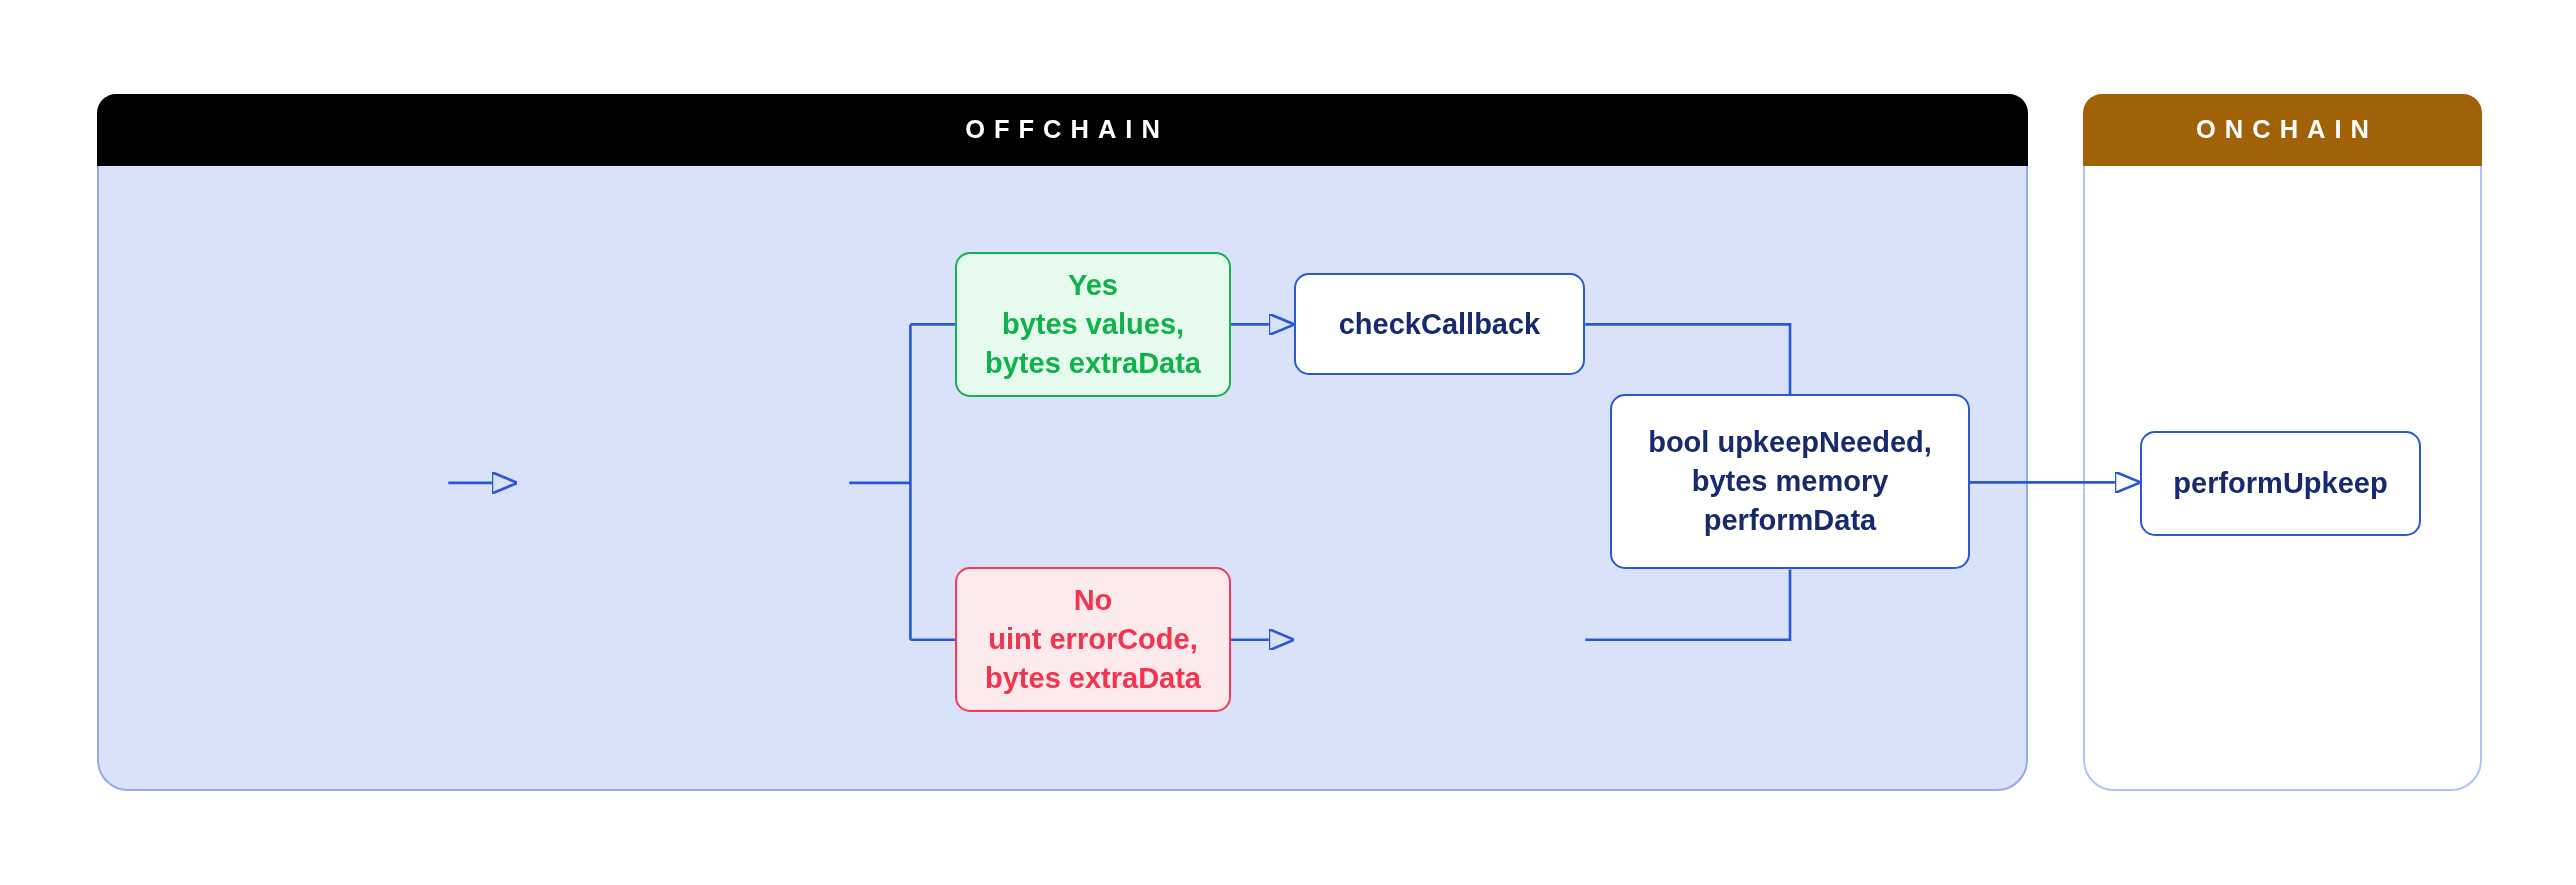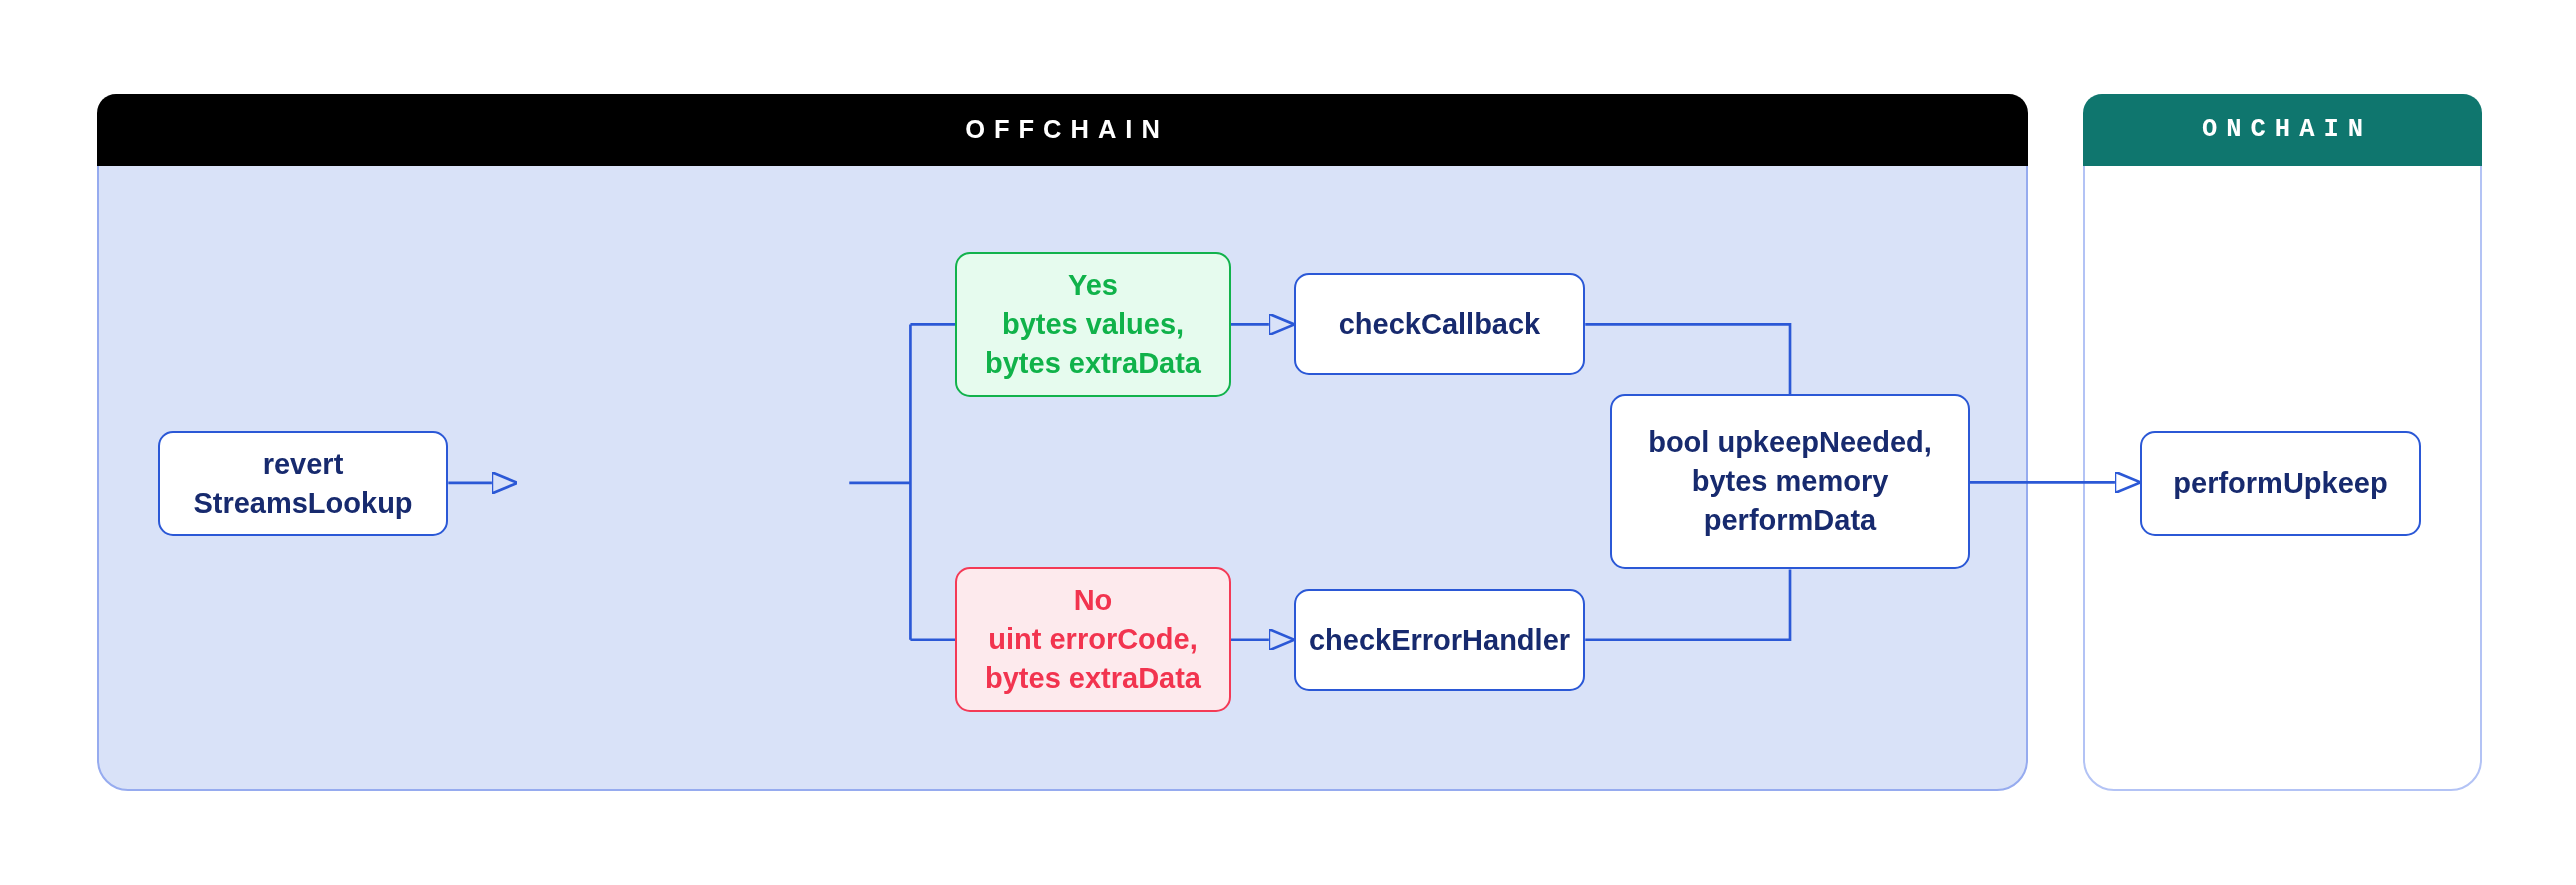--- a/index.html
+++ b/index.html
@@ -39,21 +39,21 @@
   .panel-header {
     position: absolute;
     left: -2.1px; right: -2.1px; top: -2.1px;
     height: 72px;
     border-radius: 19px 19px 0 0;
     display: flex;
     align-items: center;
     justify-content: center;
   }
   .panel.offchain .panel-header { background: #000000; }
-  .panel.onchain  .panel-header { background: #0f766e; font-family: Liberation Mono, monospace; }
+  .panel.onchain  .panel-header { background: #a16207; }
   .header-label {
     color: #ffffff;
     font-size: 25.5px;
     font-weight: 700;
     letter-spacing: 9px;
     text-indent: 9px;
   }
   
   svg.edges {
     position: absolute;
@@ -131,45 +131,38 @@
     <path d="M843,908 H925" marker-end="url(#arr)"></path>
     <path d="M1597,908 H1712"></path>
     <path d="M1712,610 V1203"></path>
     <path d="M1712,610 H2386" marker-end="url(#arr)"></path>
     <path d="M1712,1203 H2386" marker-end="url(#arr)"></path>
     <path d="M2981,610 H3366 V741"></path>
     <path d="M2981,1203 H3366 V1071"></path>
     <path d="M3704,907 H3977" marker-end="url(#arr)"></path>
   </svg>
 
-  <div class="node revert">
-    <span class="ln">revert</span>
-    <span class="ln">StreamsLookup</span>
-  </div>
 
 
   <div class="node green yes-branch">
     <span class="ln">Yes</span>
     <span class="ln">bytes values,</span>
     <span class="ln">bytes extraData</span>
   </div>
 
   <div class="node red no-branch">
     <span class="ln">No</span>
     <span class="ln">uint errorCode,</span>
     <span class="ln">bytes extraData</span>
   </div>
 
   <div class="node check-callback">
     <span class="ln">checkCallback</span>
   </div>
 
-  <div class="node check-error">
-    <span class="ln">checkErrorHandler</span>
-  </div>
 
   <div class="node perform-upkeep">
     <span class="ln">performUpkeep</span>
   </div>
 
   <div class="node perform-data">
     <span class="ln">bool upkeepNeeded,</span>
     <span class="ln">bytes memory</span>
     <span class="ln">performData</span>
   </div>

